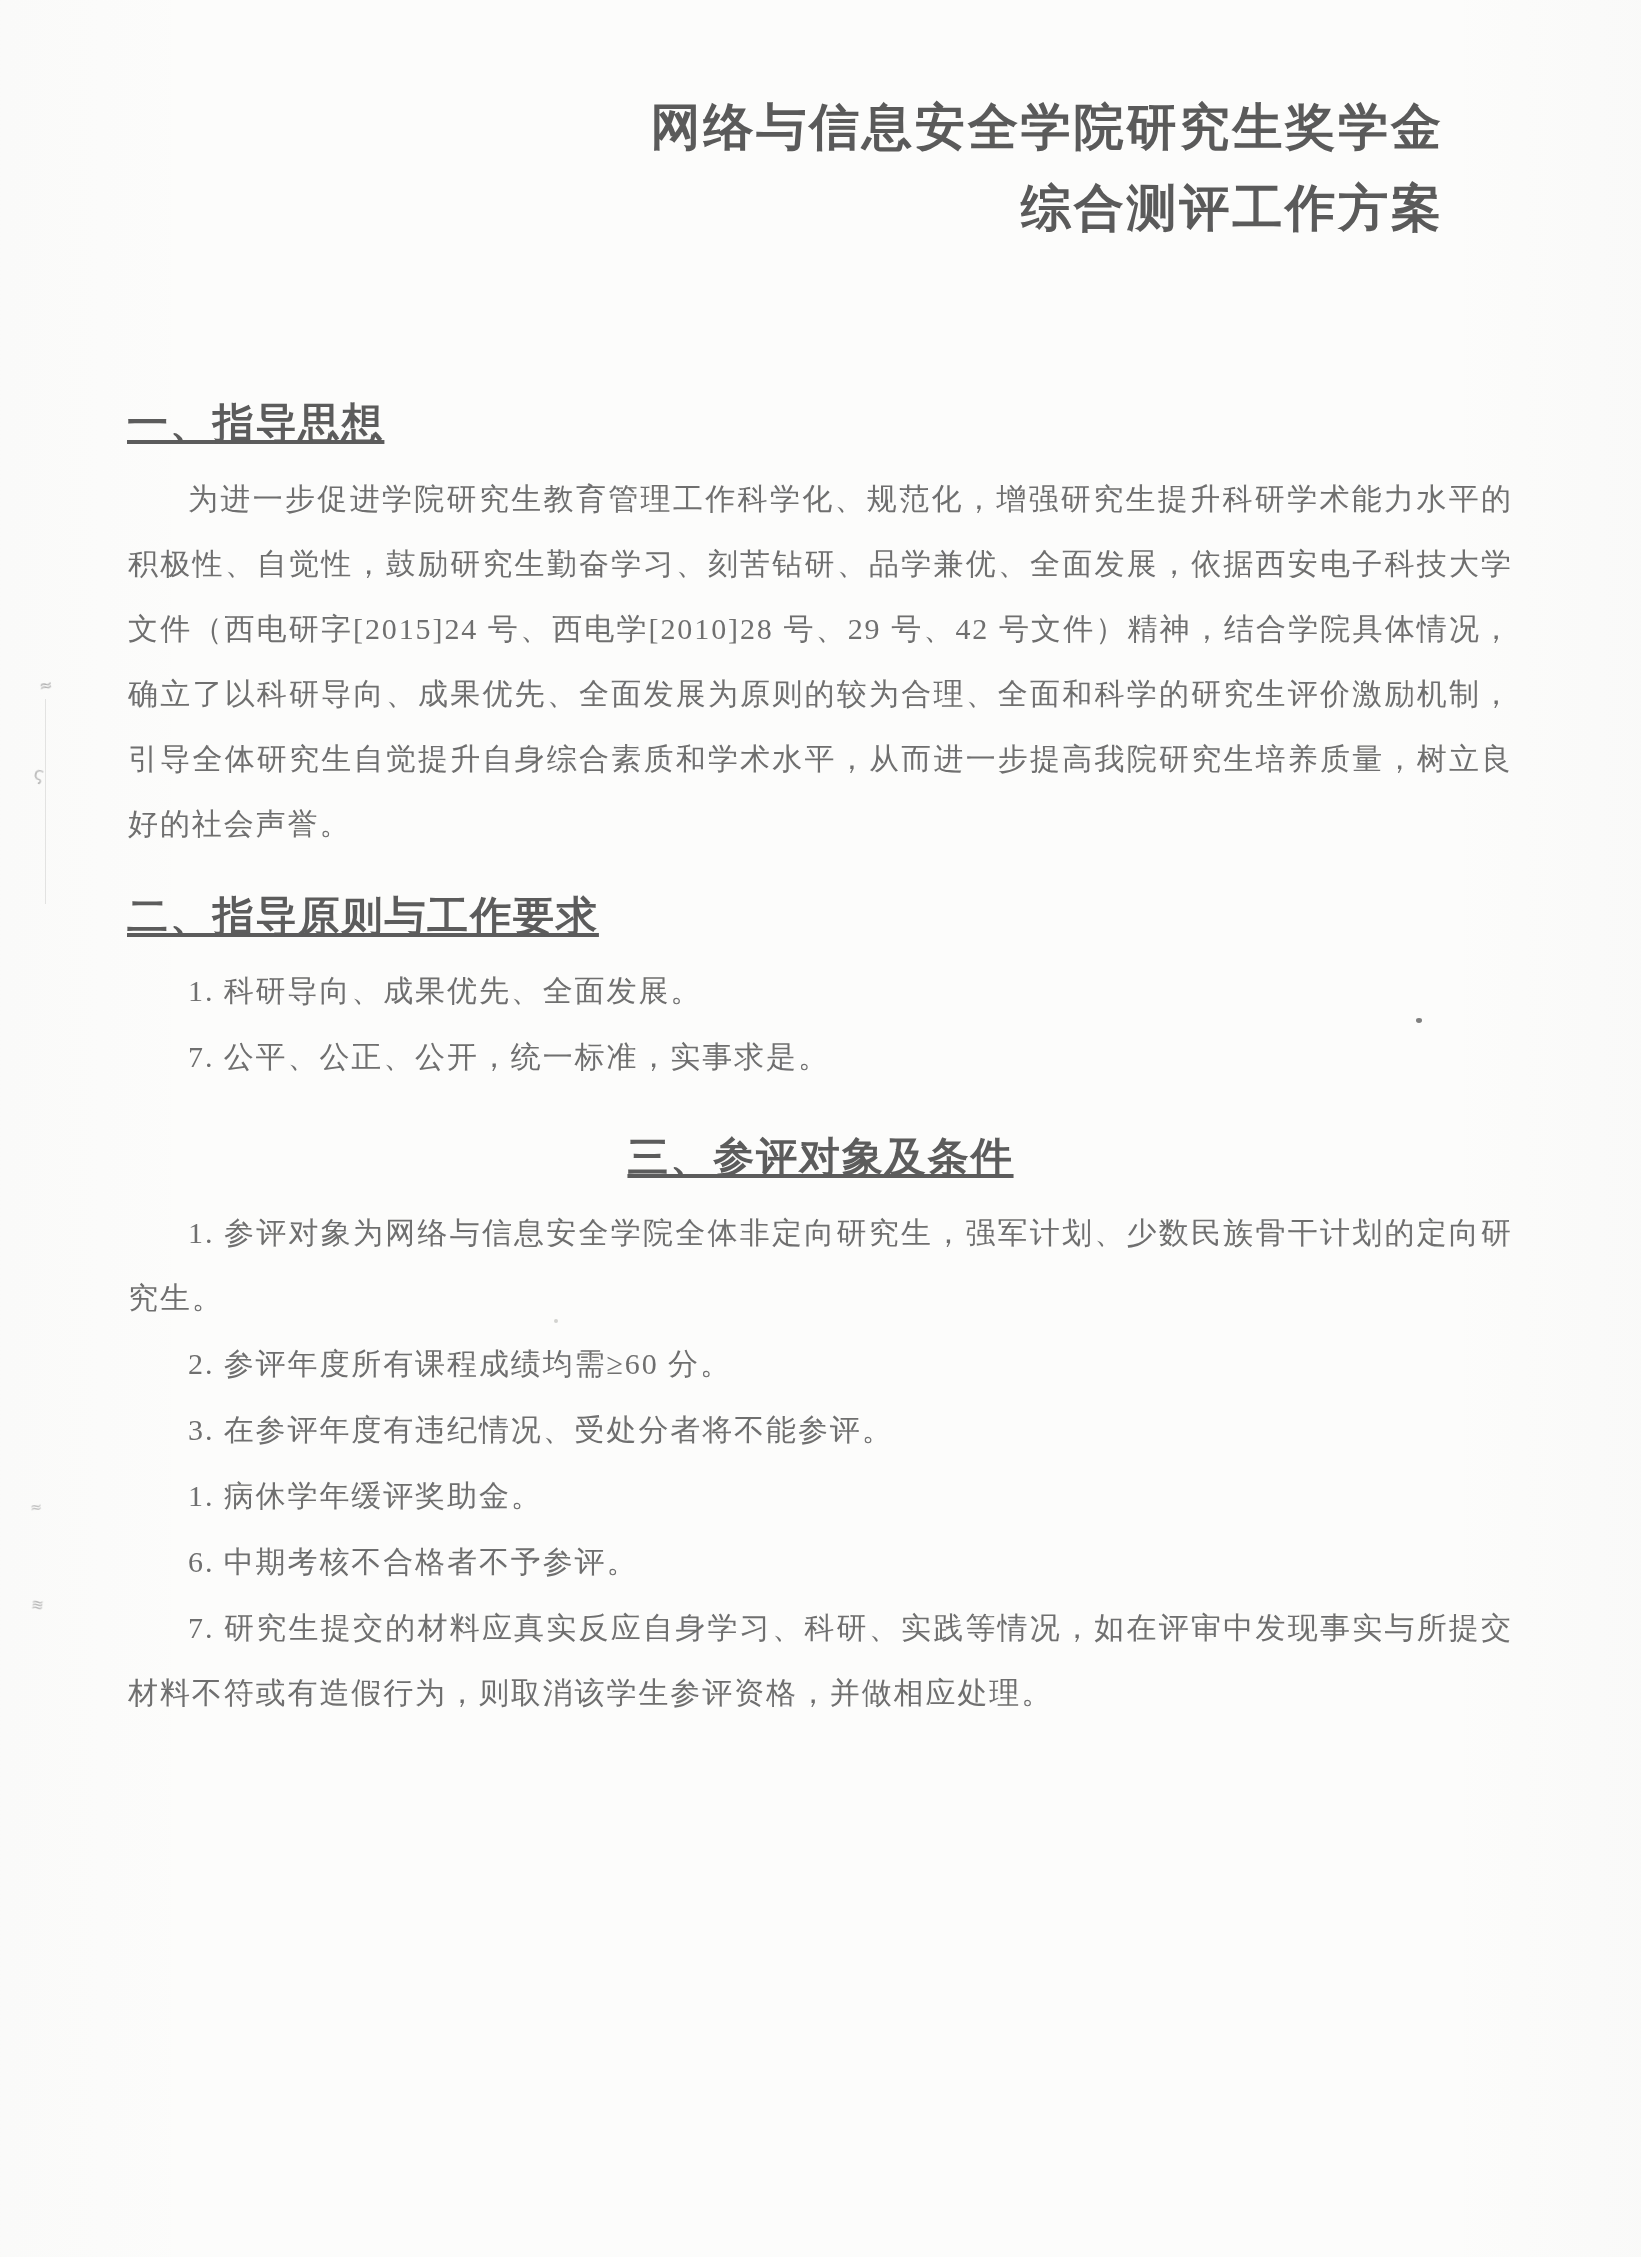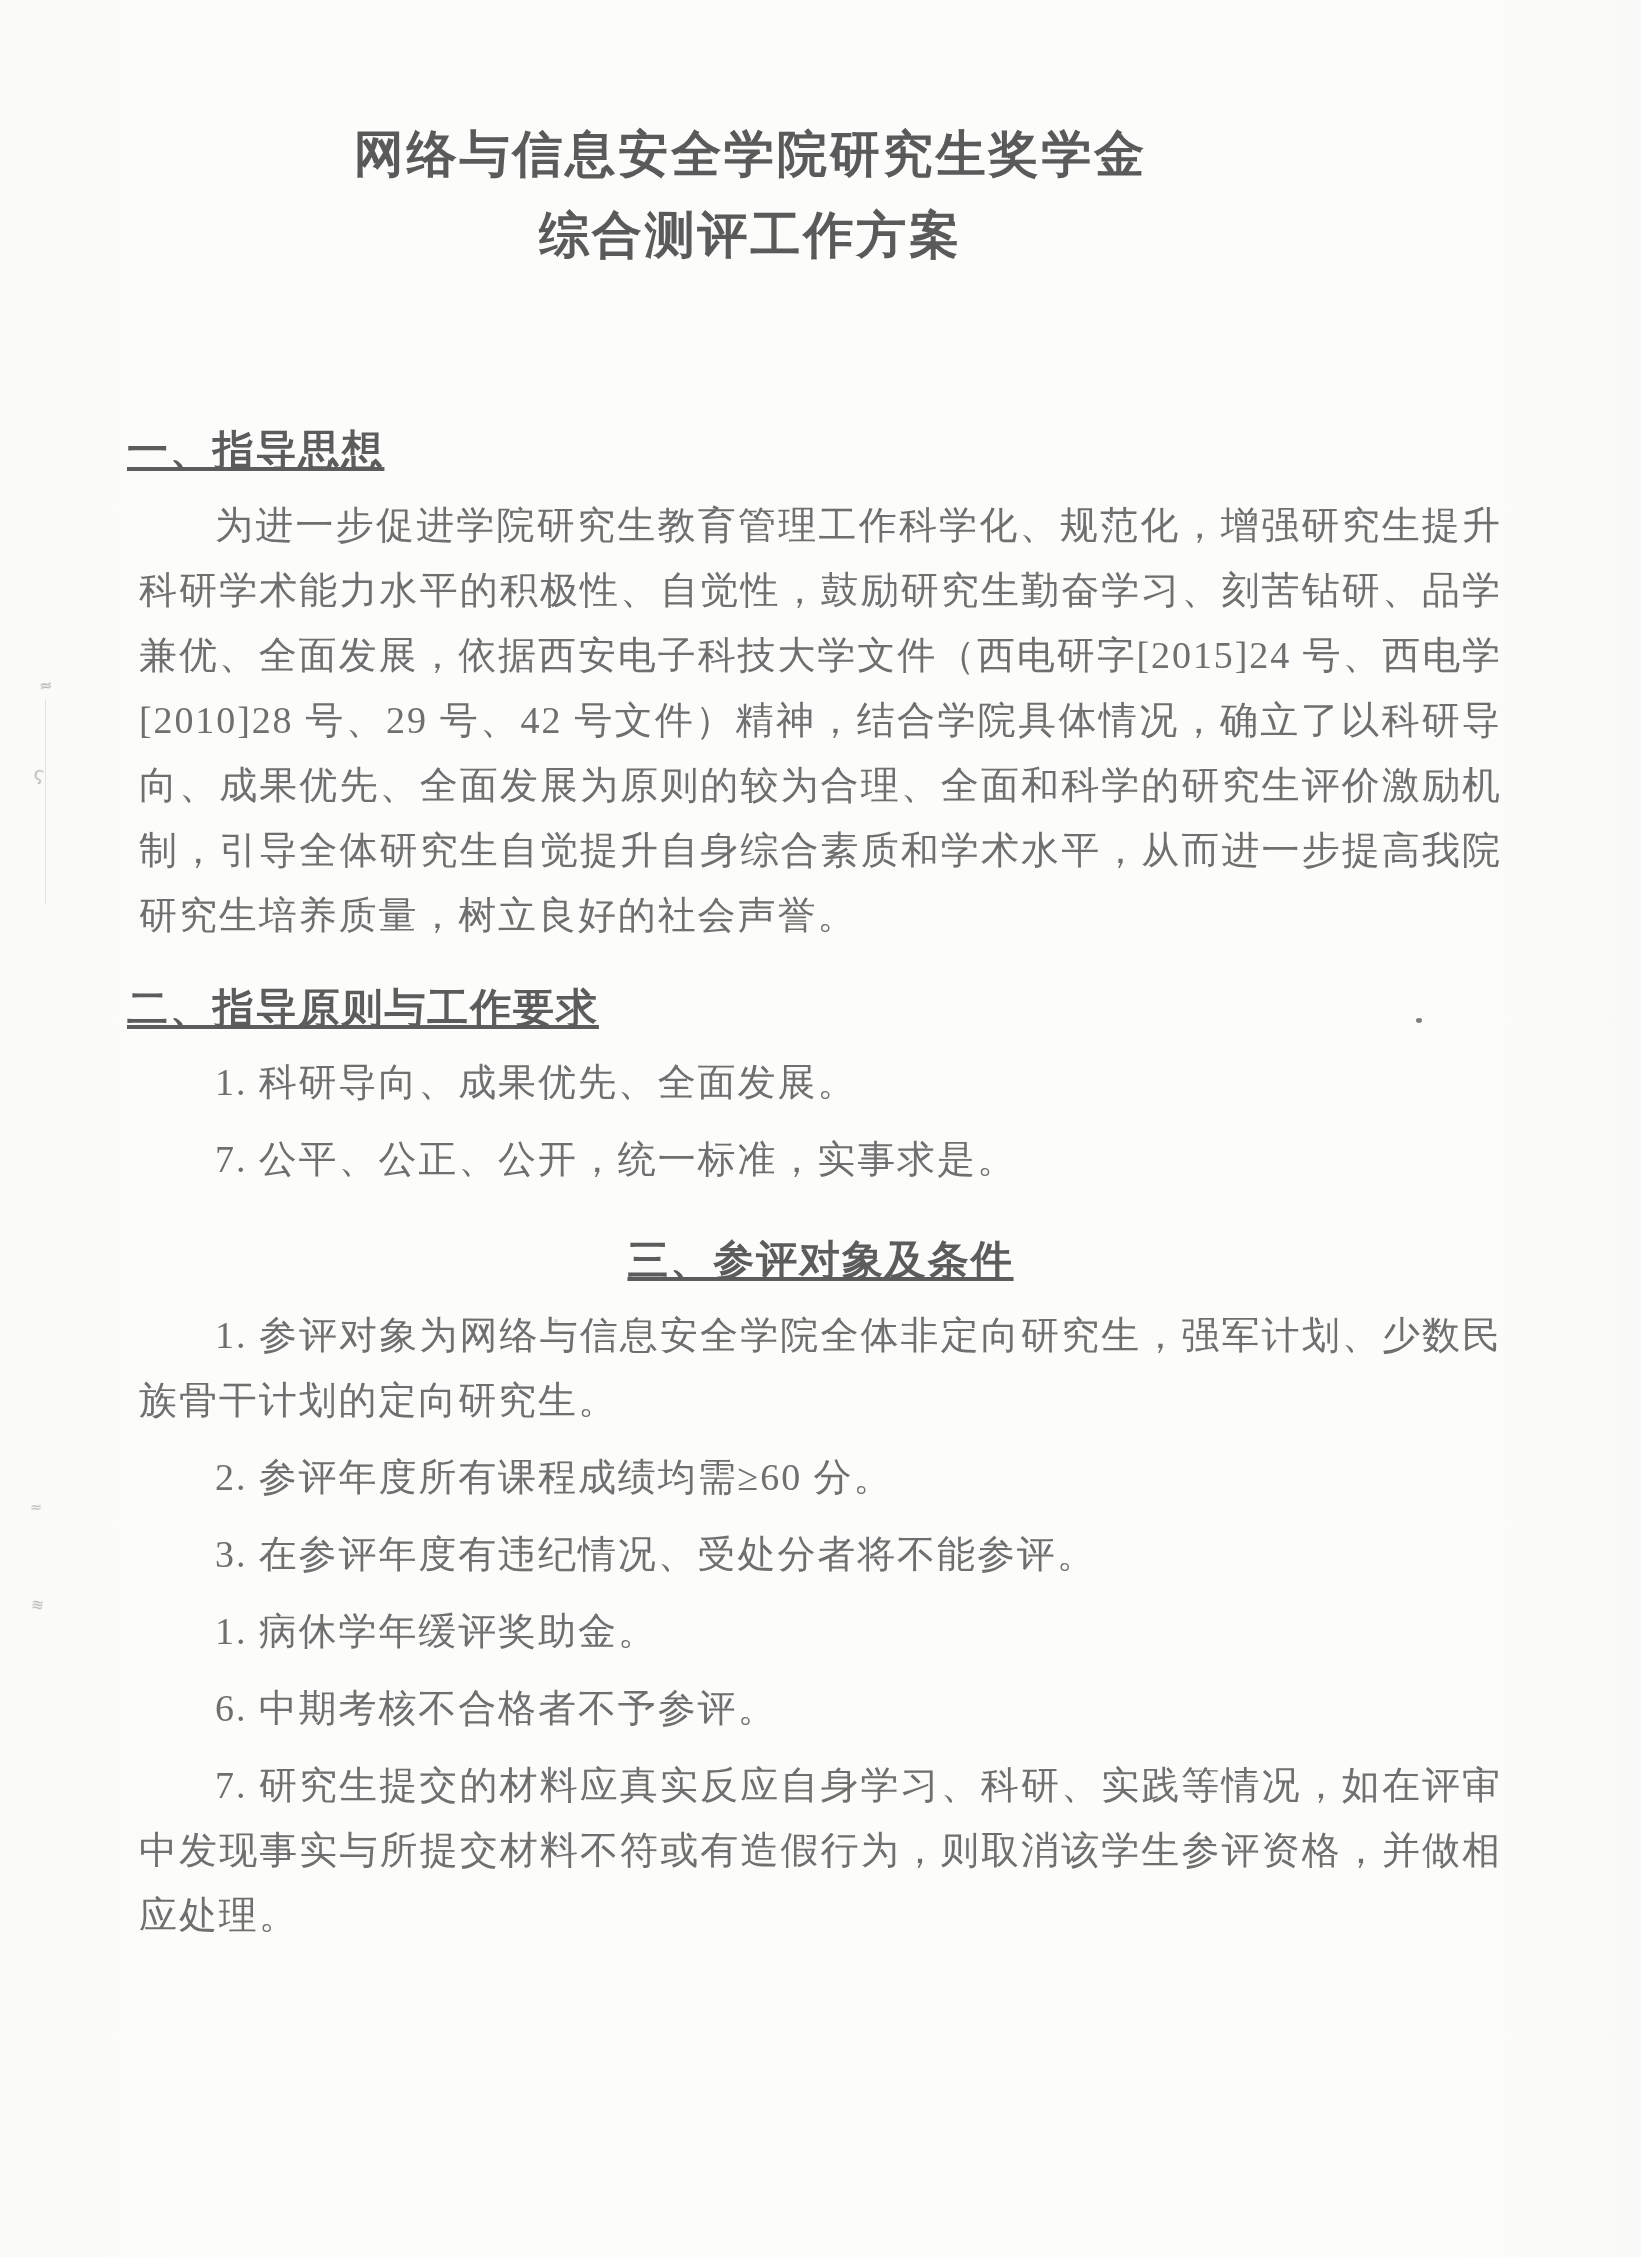--- a/index.html
+++ b/index.html
@@ -13,22 +13,22 @@
     height: 2257px;
     box-sizing: border-box;
     padding: 0 127px;
     background:
       linear-gradient(90deg, rgba(120,120,120,0.015), rgba(0,0,0,0) 12%, rgba(0,0,0,0) 88%, rgba(120,120,120,0.02)),
       #fcfcfb;
     overflow: hidden;
     font-family: "Liberation Serif", serif;
   }
   .title-block {
-    padding-top: 114px;
-    text-align: center;
+    padding-top: 87px;
+    text-align: right;
     transform: translateX(-70px);
   }
   .title-line {
     font-family: "Liberation Sans", sans-serif;
     font-weight: 700;
     font-size: 50px;
     line-height: 81px;
     letter-spacing: 2.9px;
     color: #5a5a5a;
   }
@@ -39,22 +39,22 @@
     line-height: 58px;
     letter-spacing: 1.9px;
     color: #5c5c5c;
     margin: 0;
     text-decoration: underline;
   }
   .h-1 { margin: 145px 0 13.5px 0; }
   .h-2 { margin: 31px 0 13.5px 0; }
   .h-3 { margin: 39px 0 13.5px 0; text-align: center; }
   .body-text {
-    margin: 12px;
-    font-size: 38px;
+    margin: 1px;
+    font-size: 30px;
     line-height: 65px;
     letter-spacing: 1.9px;
     color: #6f6f6f;
     text-align: justify;
     text-indent: 2em;
   }
   
   .artifact {
     position: absolute;
     color: #b0b0b0;

